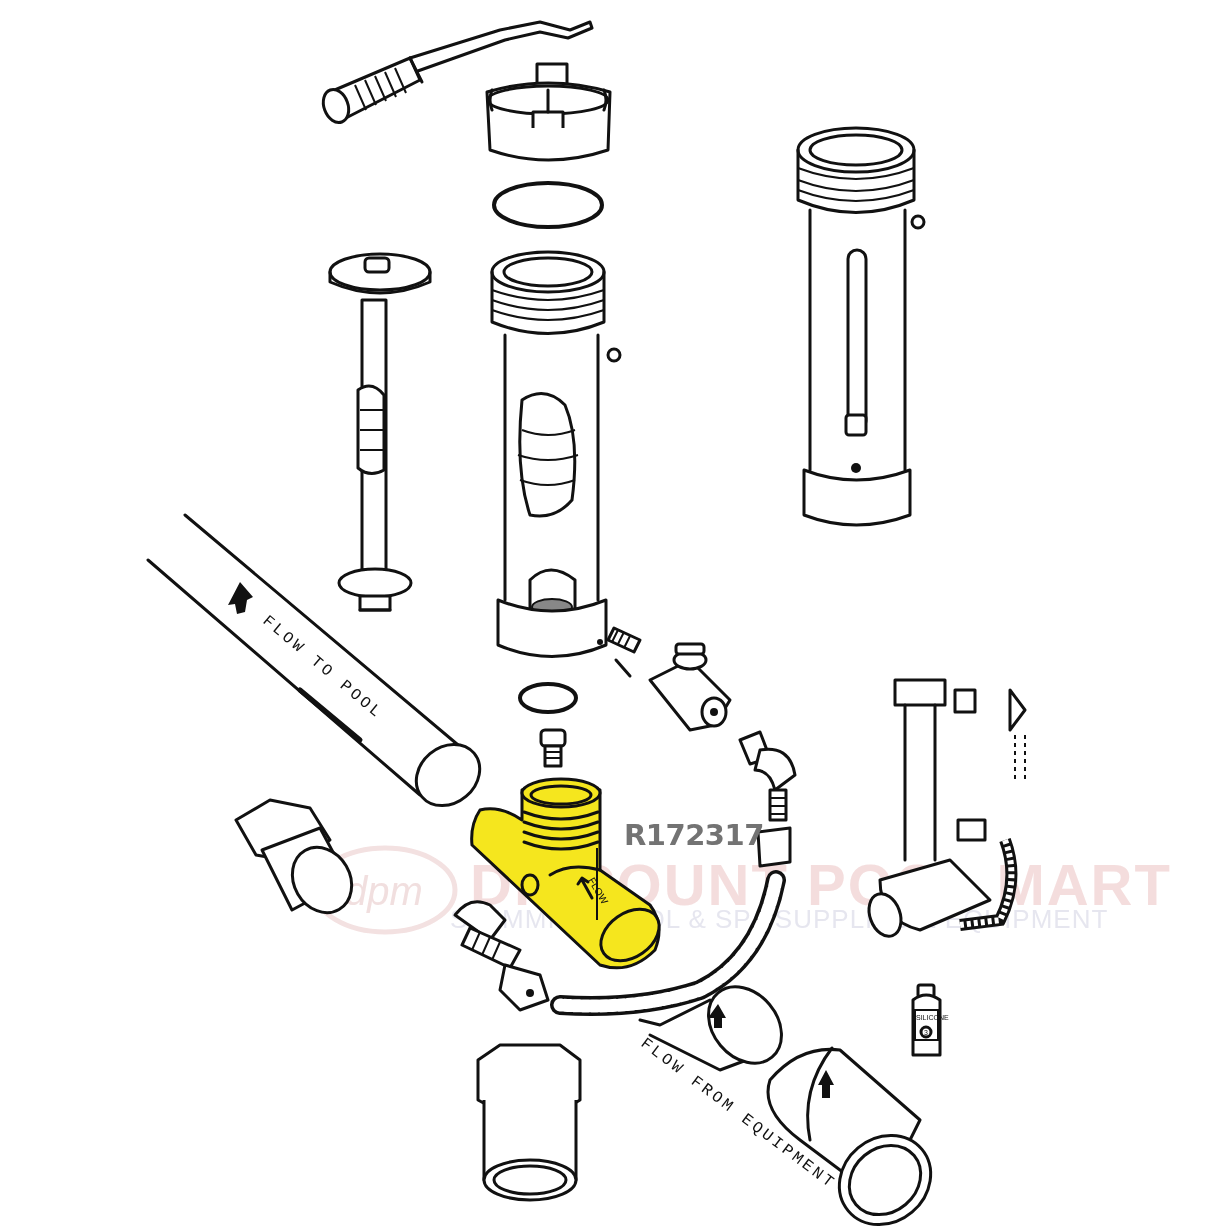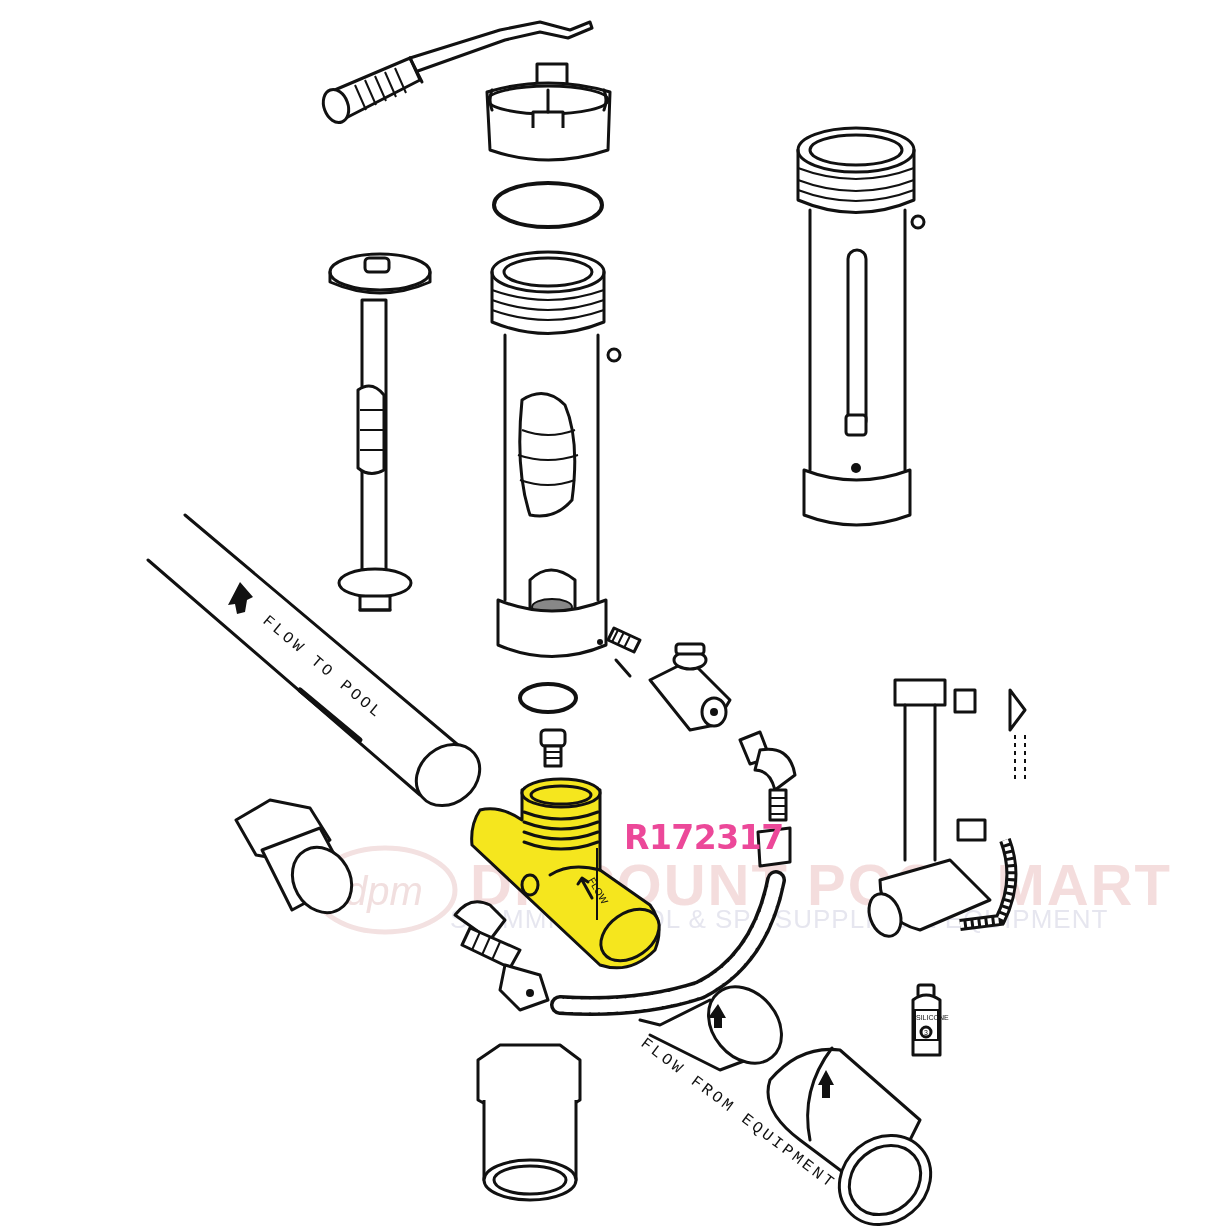--- a/index.html
+++ b/index.html
@@ -7,21 +7,21 @@
   #diagram { position: absolute; left: 0; top: 0; width: 1229px; height: 1229px; }
   .ln { fill: none; stroke: #111; stroke-width: 3; stroke-linecap: round; stroke-linejoin: round; }
   .lnw { fill: #fff; stroke: #111; stroke-width: 3; stroke-linejoin: round; }
   .thin { fill: none; stroke: #111; stroke-width: 2; }
   .blk { fill: #111; stroke: none; }
   .hl { stroke: #111; stroke-width: 3; stroke-linejoin: round; }
   .pipe-text { font-family: "Liberation Mono", monospace; font-size: 16px; fill: #111; letter-spacing: 3px; }
   .wm1 { font-family: "Liberation Sans", sans-serif; font-size: 58px; font-weight: bold; fill: #f3dada; letter-spacing: 2px; }
   .wm2 { font-family: "Liberation Sans", sans-serif; font-size: 26px; fill: #e4e4ee; letter-spacing: 1px; }
   .wmlogo { font-family: "Liberation Sans", sans-serif; font-size: 40px; font-style: italic; fill: #f0dcdc; }
-  #part-label { position: absolute; left: 624px; top: 818px; font-family: "DejaVu Sans", sans-serif; font-weight: bold; font-size: 33px; color: #ec4899; letter-spacing: -0.5px; }
+  #part-label { position: absolute; left: 624px; top: 818px; font-family: "DejaVu Sans", sans-serif; font-weight: bold; font-size: 29px; color: #737373; letter-spacing: -0.5px; }
   .bottle-text { font-family: "Liberation Sans", sans-serif; font-size: 7px; fill: #111; }
 </style>
 </head>
 <body>
 
 <svg id="diagram" viewBox="0 0 1229 1229" xmlns="http://www.w3.org/2000/svg">
 
   <g opacity="0.9">
     <ellipse cx="385" cy="890" rx="70" ry="42" fill="none" stroke="#f2dede" stroke-width="5"></ellipse>
     <text class="wmlogo" x="345" y="905">dpm</text>

